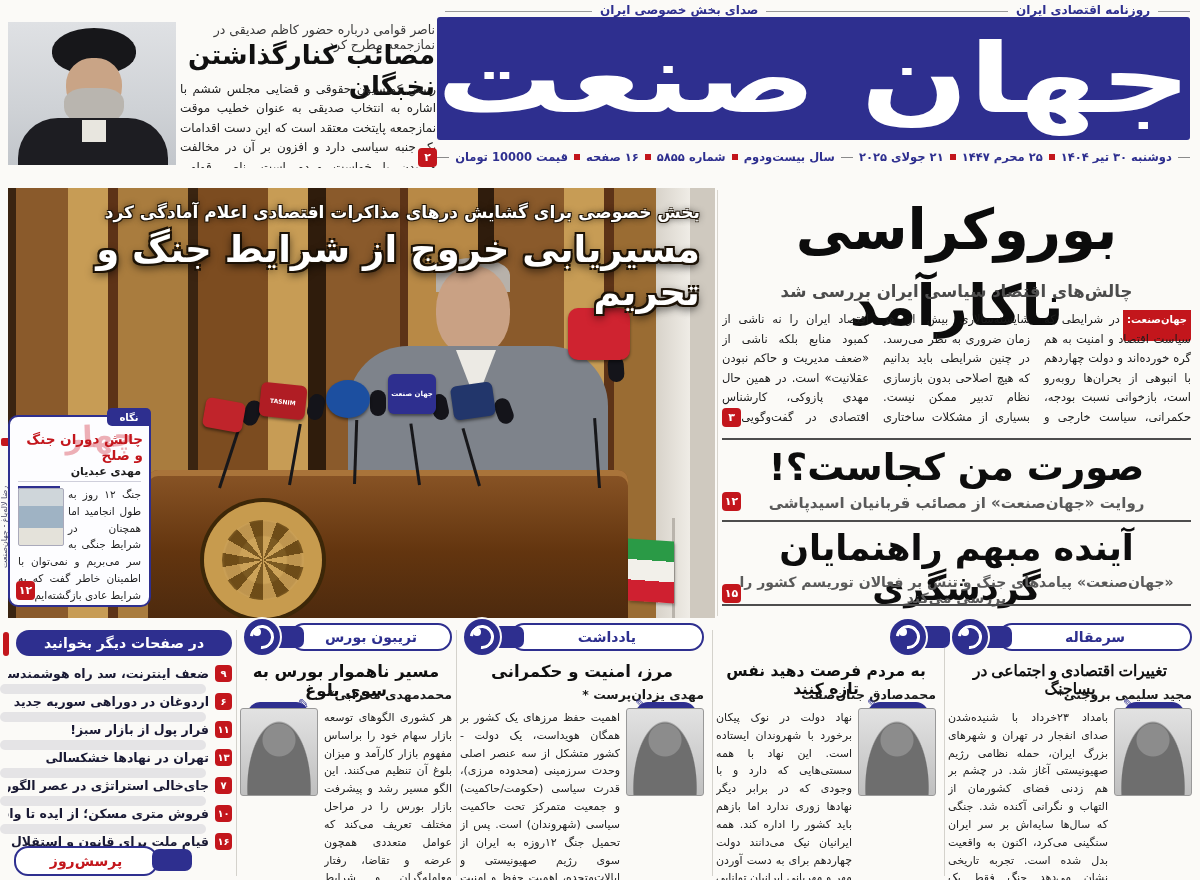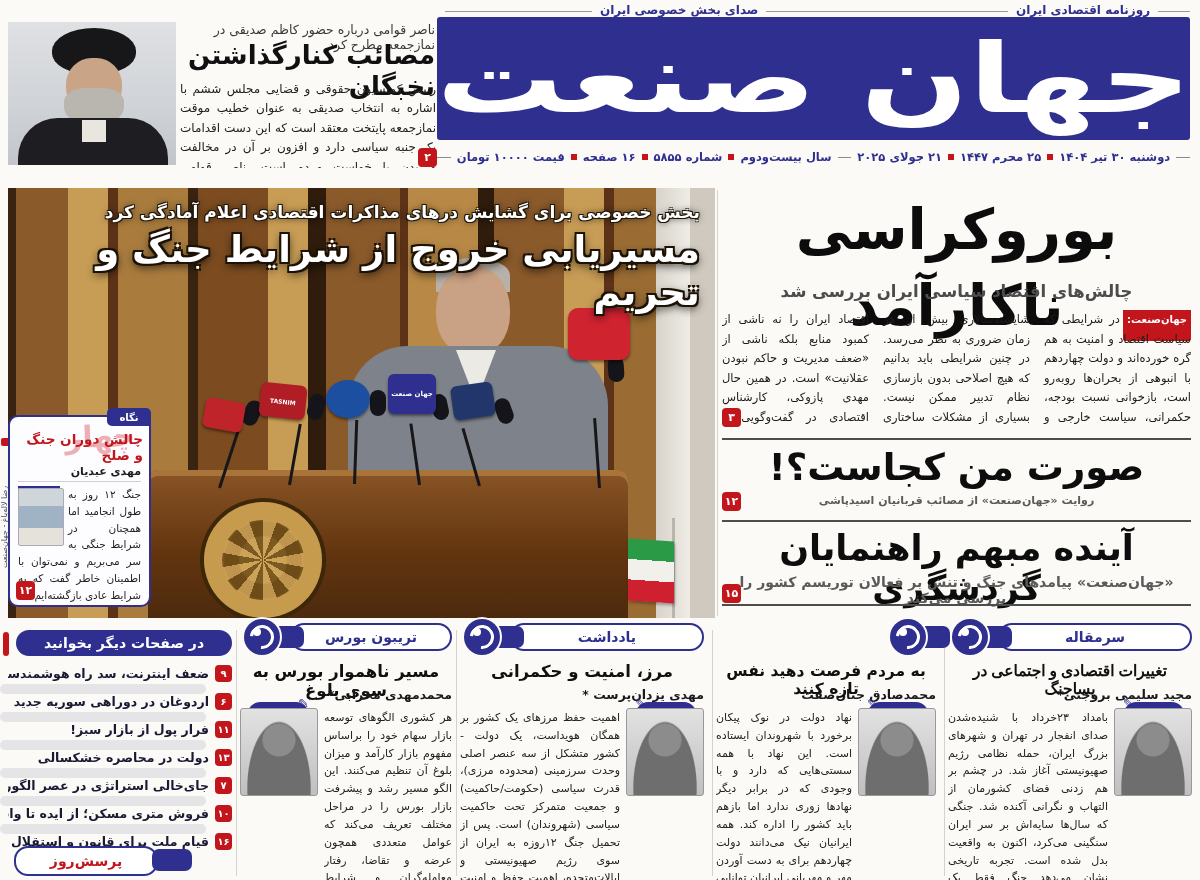--- a/index.html
+++ b/index.html
@@ -69,21 +69,21 @@
   .negah-badge{position:absolute;left:6px;bottom:5px;}
 
   
   .lead-h{left:722px;top:192px;width:469px;text-align:center;font-size:56px;font-weight:bold;color:#0c0c0c;line-height:1.35;}
   .lead-sub{left:722px;top:282px;width:469px;text-align:center;font-size:16.5px;font-weight:bold;color:#4c4c4c;}
   .lead-body{left:722px;top:310px;width:469px;height:122px;column-count:3;column-gap:14px;font-size:11.5px;line-height:1.7;color:#1c1c1c;text-align:justify;overflow:hidden;}
   .lead-label{background:#c3161c;color:#fff;font-size:10px;font-weight:bold;padding:16px 4px;border-radius:2px;margin-left:3px;}
   .lead-badge{left:722px;top:408px;}
   .rdiv{left:722px;width:469px;height:2px;background:#4d4d4d;}
   .s2-h{left:722px;top:446px;width:469px;text-align:center;font-size:37px;font-weight:bold;color:#0d0d0d;}
-  .s2-sub{left:722px;top:494px;width:469px;text-align:center;font-size:11px;font-weight:bold;color:#5a5a5a;}
+  .s2-sub{left:722px;top:494px;width:469px;text-align:center;font-size:15px;font-weight:bold;color:#5a5a5a;}
   .s2-badge{left:722px;top:492px;}
   .s3-h{left:722px;top:528px;width:469px;text-align:center;font-size:35px;font-weight:bold;color:#0d0d0d;}
   .s3-sub{left:722px;top:574px;width:469px;text-align:center;font-size:14px;font-weight:bold;color:#5a5a5a;}
   .s3-badge{left:722px;top:584px;}
 
   
   .vdiv{top:630px;width:1px;height:246px;background:#d4d2cc;}
   .colhead{position:absolute;height:14px;display:flex;align-items:center;flex-direction:row;}
   .pill{height:24px;background:#fff;border:2px solid #2e2f8f;border-radius:14px;display:flex;align-items:center;justify-content:center;font-size:14px;font-weight:bold;color:#2e2f8f;flex:1 1 auto;}
   .pill-cap{width:34px;height:22px;background:#2e2f8f;border-radius:7px;margin-right:-14px;z-index:1;}
@@ -142,21 +142,21 @@
     <span class="dl-seg">۲۵ محرم ۱۴۴۷</span>
     <span class="dl-sq"></span>
     <span class="dl-seg">۲۱ جولای ۲۰۲۵</span>
     <span class="dl-rule"></span>
     <span class="dl-seg">سال بیست‌ودوم</span>
     <span class="dl-sq"></span>
     <span class="dl-seg">شماره ۵۸۵۵</span>
     <span class="dl-sq"></span>
     <span class="dl-seg">۱۶ صفحه</span>
     <span class="dl-sq"></span>
-    <span class="dl-seg">قیمت ۱۰۰۰۰ تومان</span>
+    <span class="dl-seg">قیمت 10000 تومان</span>
     <span class="dl-rule"></span>
   </div>
 
   <div class="abs photo">
     <div class="ph-lightstrip"></div>
     <div class="man-hair"></div>
     <div class="man-head"></div>
     <div class="man-suit"></div>
     <div class="man-shirt"></div>
     <div class="podium"></div>
@@ -241,21 +241,21 @@
       <span class="rm-text">اردوغان در دوراهی سوریه جدید</span>
     </div>
   <div class="abs rm-gray" style="top:712px;"></div>
   <div class="abs rm-item" style="top:720px;">
       <span class="rm-num">۱۱</span>
       <span class="rm-text">فرار پول از بازار سبز!</span>
     </div>
   <div class="abs rm-gray" style="top:740px;"></div>
   <div class="abs rm-item" style="top:748px;">
       <span class="rm-num">۱۳</span>
-      <span class="rm-text">دولت در محاصره خشکسالی</span>
+      <span class="rm-text">تهران در نهادها خشکسالی</span>
     </div>
   <div class="abs rm-gray" style="top:768px;"></div>
   <div class="abs rm-item" style="top:776px;">
       <span class="rm-num">۷</span>
       <span class="rm-text">جای‌خالی استراتژی در عصر الگوریتم!</span>
     </div>
   <div class="abs rm-gray" style="top:796px;"></div>
   <div class="abs rm-item" style="top:804px;">
       <span class="rm-num">۱۰</span>
       <span class="rm-text">فروش متری مسکن؛ از ایده تا واقعیت</span>

